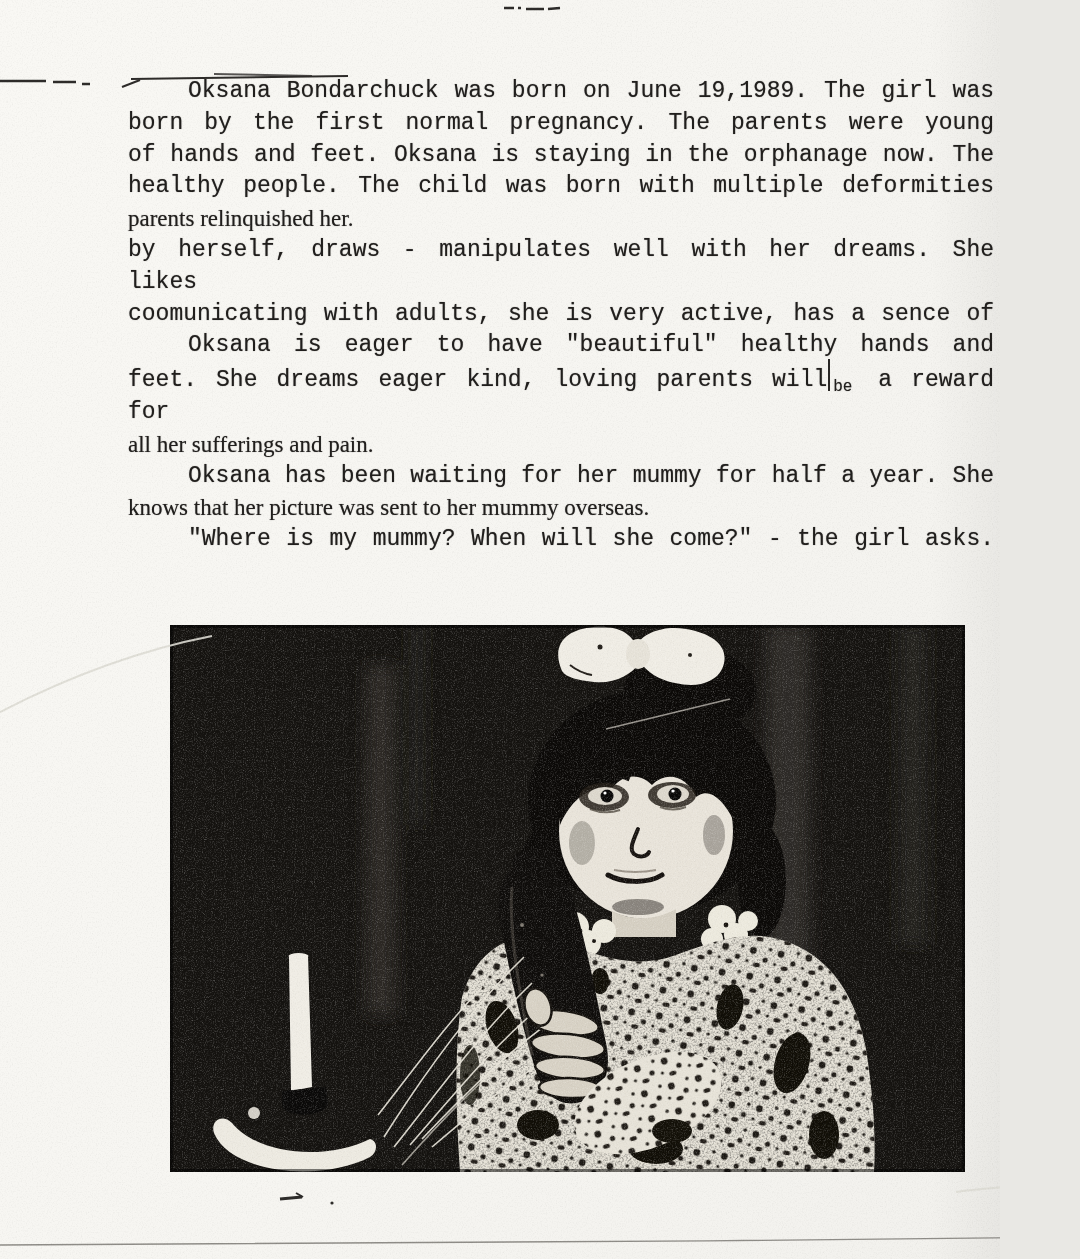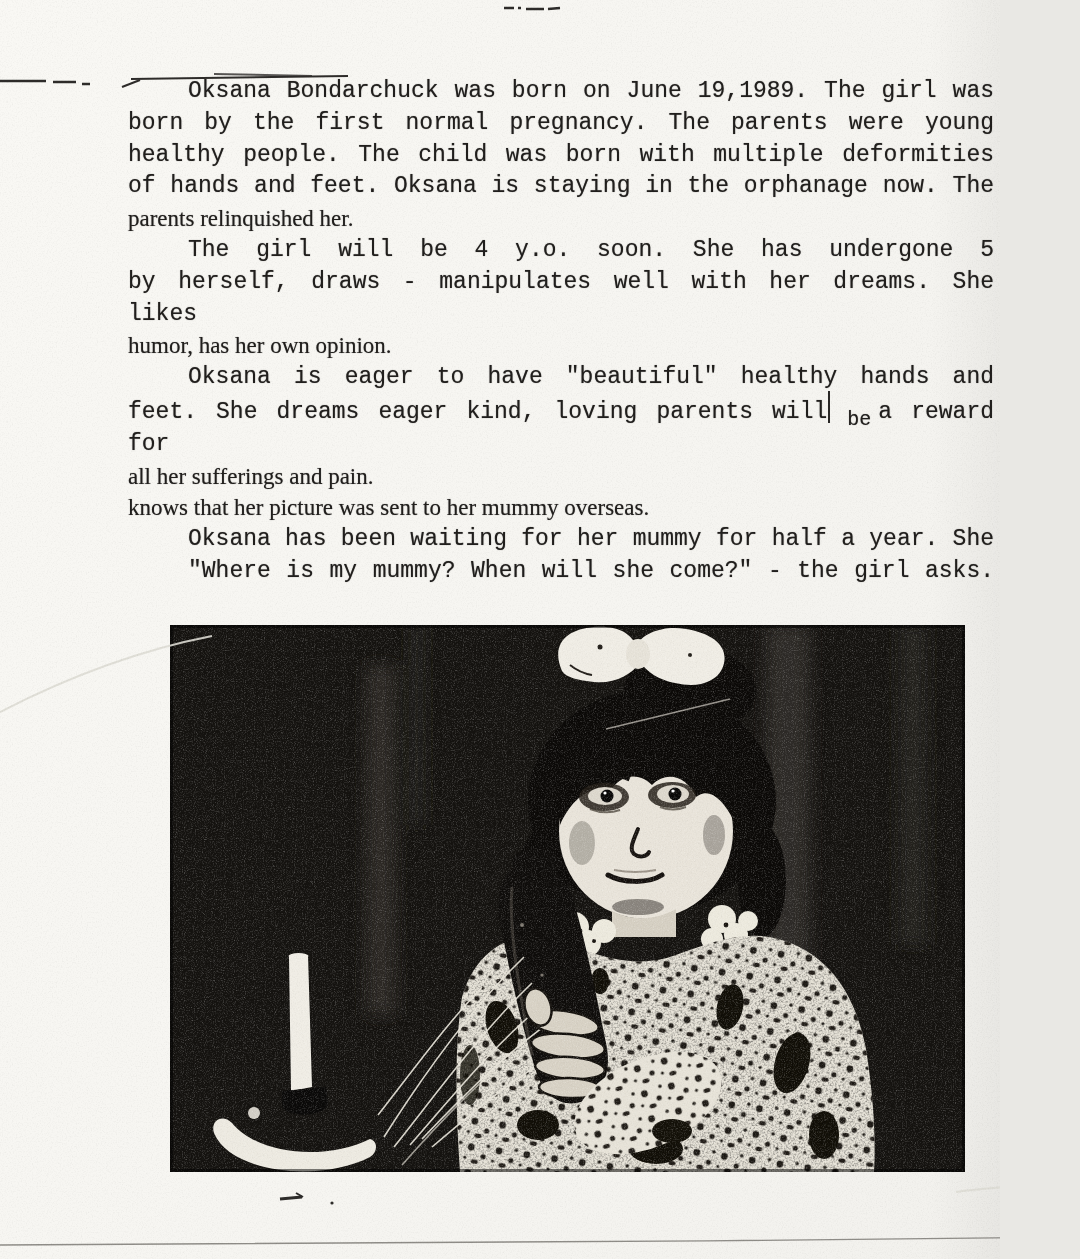--- a/index.html
+++ b/index.html
@@ -13,43 +13,42 @@
   .doc {
     position:absolute; left:128px; top:76px; width:866px;
     font-size:23px; line-height:31.8px; color:#211f1d;
     text-shadow:0 0 1px rgba(33,31,29,0.55);
   }
   .line { text-align:justify; text-align-last:justify; white-space:normal; }
   .line.end { text-align-last:left;font-family:Liberation Serif, serif; }
   .line.ind { text-indent:60px; }
   .ins { position:relative; display:inline-block; width:32px; height:24px; vertical-align:baseline; }
   .ibar { position:absolute; left:1px; top:-3px; width:2px; height:32px; background:#2a2826; }
-  .ibe { position:absolute; left:20px; top:10px; font-size:20px; color:#211f1d; }
+  .ibe { position:absolute; left:6px; top:10px; font-size:16px; color:#211f1d; }
   .photo { position:absolute; left:170px; top:625px; }
   .overlay { position:absolute; left:0; top:0; pointer-events:none; }
 </style>
 </head>
 <body>
 
 <div class="paper">
 
   <div class="doc">
     <div class="line ind">Oksana Bondarchuck was born on June 19,1989. The girl was</div>
     <div class="line">born by the first normal pregnancy. The parents were young</div>
+    <div class="line">of hands and feet. Oksana is staying in the orphanage now. The</div>
     <div class="line">healthy people. The child was born with multiple deformities</div>
-    <div class="line">of hands and feet. Oksana is staying in the orphanage now. The</div>
     <div class="line end">parents relinquished her.</div>
-    <div class="line ind">The girl will be 4 y.o. soon. She has undergone 5</div>
     <div class="line">by herself, draws - manipulates well with her dreams. She likes</div>
-    <div class="line end">humor, has her own opinion.</div>
+    <div class="line">coomunicating with adults, she is very active, has a sence of</div>
     <div class="line ind">Oksana is eager to have "beautiful" healthy hands and</div>
     <div class="line"><span>feet. She dreams eager kind, loving parents will</span><span class="ins"><span class="ibar"></span><span class="ibe">be</span></span><span> a reward for</span></div>
     <div class="line end">all her sufferings and pain.</div>
+    <div class="line ind">Oksana has been waiting for her mummy for half a year. She</div>
     <div class="line end">knows that her picture was sent to her mummy overseas.</div>
-    <div class="line ind">Oksana has been waiting for her mummy for half a year. She</div>
     <div class="line ind">"Where is my mummy? When will she come?" - the girl asks.</div>
   </div>
 
   <svg class="photo" width="795" height="547" viewBox="0 0 795 547" role="img">
     <defs>
       <filter id="b8" x="-50%" y="-50%" width="200%" height="200%">
           <feGaussianBlur stdDeviation="8"></feGaussianBlur>
         </filter>
       <filter id="fWhite" x="0" y="0" width="100%" height="100%">
         <feTurbulence type="fractalNoise" baseFrequency="0.9" numOctaves="2" seed="3"></feTurbulence>

